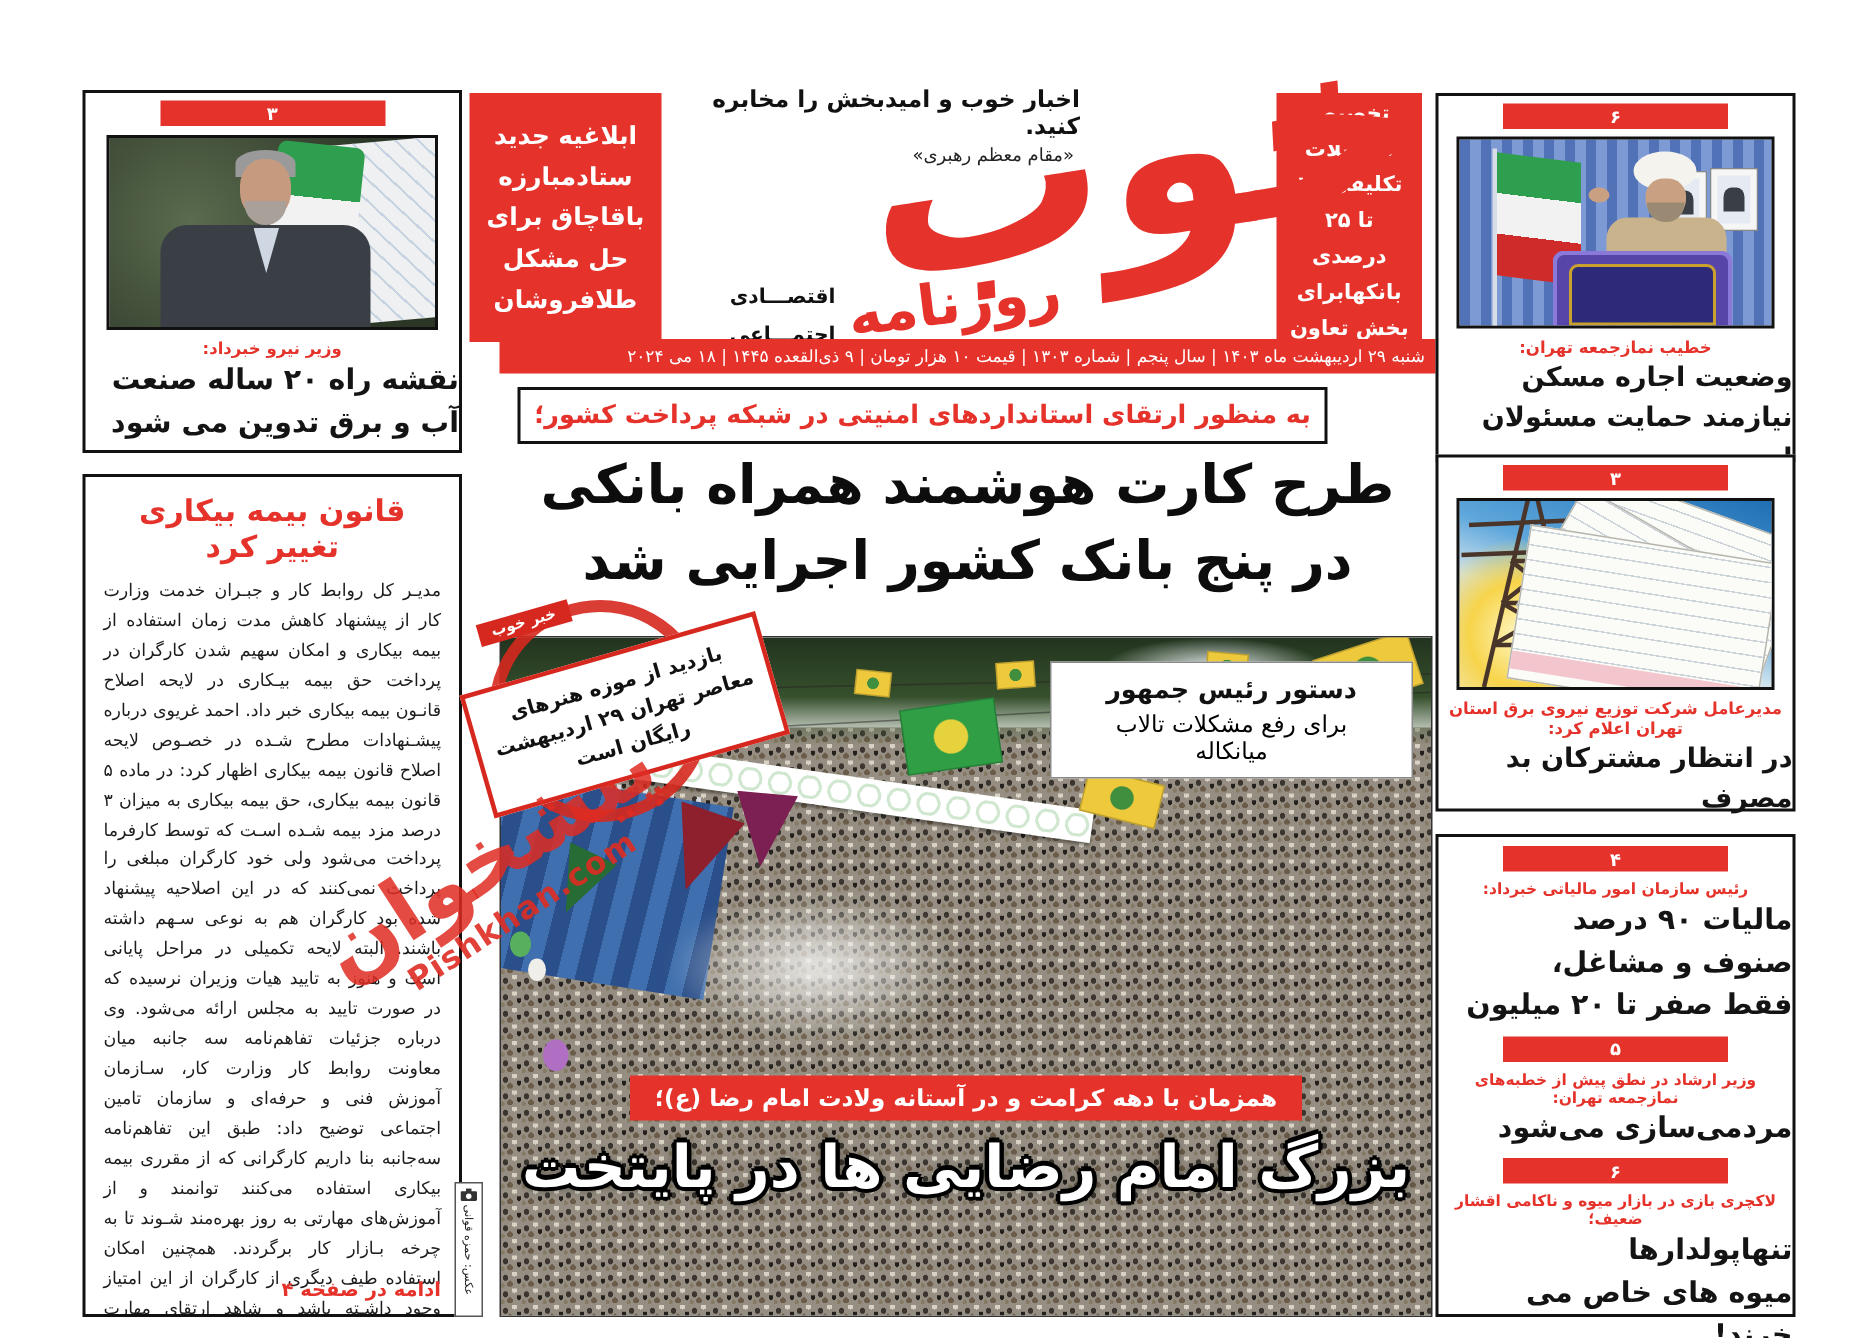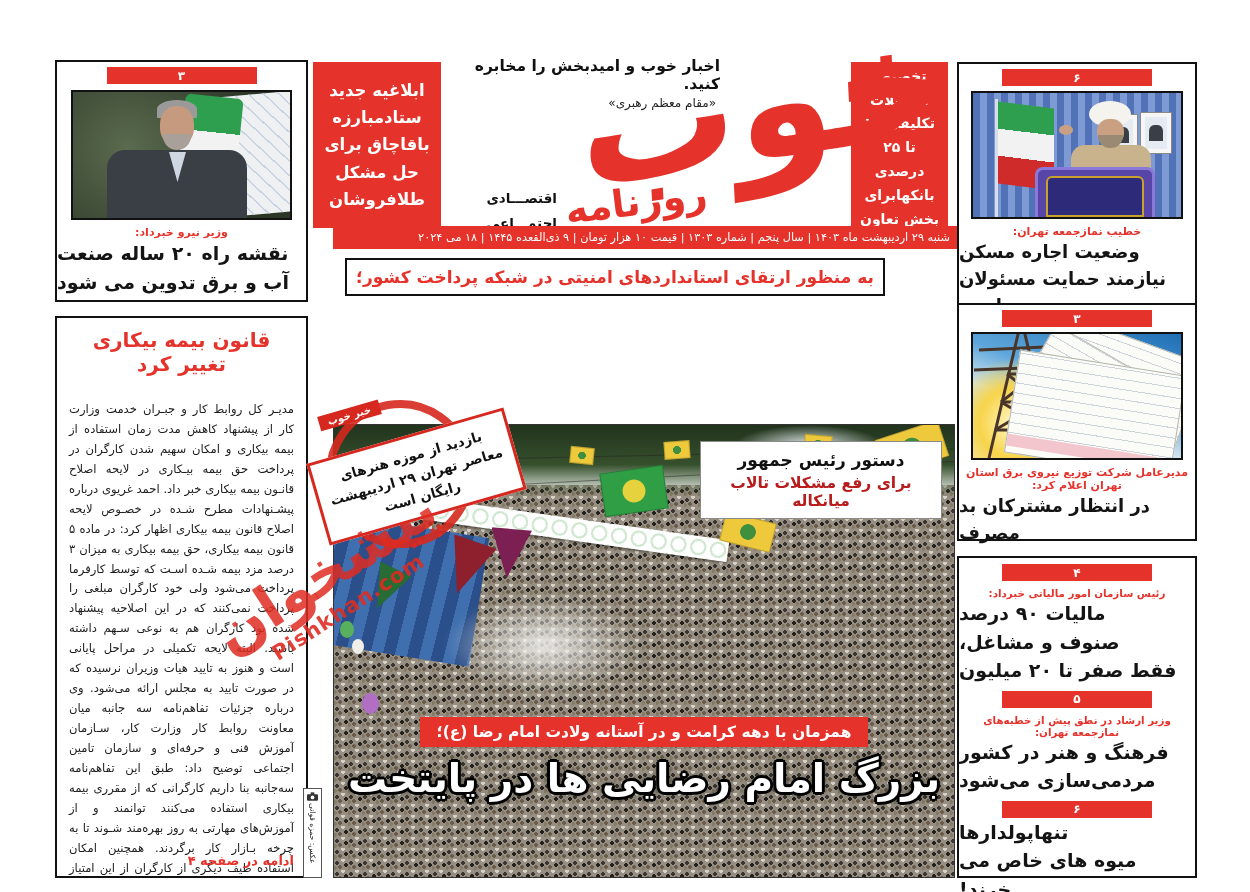--- a/index.html
+++ b/index.html
@@ -6,29 +6,29 @@
   *{box-sizing:border-box; margin:0; padding:0;}
   body{background:#ffffff; font-family:"DejaVu Sans", sans-serif; direction:rtl;}
   .page{position:relative; width:1250px; height:892px; background:#fff; overflow:hidden; margin:0 auto;}
 
   
   .abox{position:absolute; border:2px solid #111; background:#fff;}
   .tab{height:17px; background:var(--red); color:#fff; font-size:12px; font-weight:bold;
        display:flex; align-items:center; justify-content:center; line-height:1;}
   .tab.inbox{width:150px; margin:5px auto 0 auto;}
   .kick{color:var(--red); font-weight:bold; font-size:11px; text-align:center; margin-top:6px;}
-  .hl{color:var(--ink); font-weight:bold; text-align:left; line-height:1.5;}
+  .hl{color:var(--ink); font-weight:bold; text-align:right; line-height:1.5;}
   .photo{position:relative; overflow:hidden; border:2px solid #111;}
 
   
   .box-minister{left:55px; top:60px; width:253px; height:242px;}
   .box-minister .photo{margin:6px auto 0 auto; width:221px; height:130px;}
   .box-minister .hl{font-size:19px;}
   .box-article{left:55px; top:316px; width:253px; height:562px; padding:10px 12px 26px 12px; overflow:hidden;}
-  .art-title{color:var(--red); font-weight:bold; font-size:20px; text-align:center; margin-bottom:24px;}
+  .art-title{color:var(--red); font-weight:bold; font-size:20px; text-align:center; margin-bottom:8px;}
   .art-body{font-size:11.6px; line-height:1.72; text-align:justify; color:#1c1c1c;}
   .art-more{position:absolute; right:12px; bottom:8px; color:var(--red); font-weight:bold; font-size:13px;}
 
   
   .promo{position:absolute; background:var(--red); color:#fff; font-weight:bold; text-align:center;
          display:flex; align-items:center; justify-content:center; padding:8px;}
   .promo-left{left:313px; top:62px; width:128px; height:166px; font-size:16.5px; line-height:1.65;}
   .promo-right{left:851px; top:62px; width:97px; height:172px; font-size:14px; line-height:1.7;}
   .logo-big{position:absolute; left:618px; top:-14px; width:290px; height:235px; color:var(--red);
             font-size:158px; font-weight:bold; display:flex; align-items:center; justify-content:center;
@@ -85,21 +85,21 @@
   .smoke{position:absolute; left:110px; top:170px; width:200px; height:100px;
          background:radial-gradient(ellipse at center, rgba(242,242,240,.9), rgba(242,242,240,0) 70%); filter:blur(5px);}
   .balloon{position:absolute; border-radius:50%;}
   .bl1{left:28px; top:268px; width:17px; height:21px; background:#b06fc2;}
   .bl2{left:6px; top:196px; width:14px; height:17px; background:#58b05e;}
   .bl3{left:18px; top:214px; width:12px; height:15px; background:#f0eee8;}
 
   .info-white{position:absolute; right:12px; top:16px; width:242px; background:#fff; border:1px solid #8a8a8a;
               text-align:center; padding:8px 21px; z-index:5;}
   .info-white .l1{font-weight:bold; font-size:17px; color:#111;}
-  .info-white .l2{font-weight:bold; font-size:15.5px; color:#b91c1c; margin-top:4px;}
+  .info-white .l2{font-weight:normal; font-size:15.5px; color:#000000; margin-top:4px;}
   .band-wrap{position:absolute; left:0; right:0; top:292px; text-align:center; z-index:5;}
   .band{display:inline-block; background:var(--red); color:#fff; font-weight:bold; font-size:15.5px;
         padding:5px 16px; line-height:1.3;}
   .photo-hl{position:absolute; left:0; right:0; top:326px; text-align:center; z-index:6; color:#fff;
             font-weight:bold; font-size:39px; line-height:1.45;
             text-shadow:-2px -2px 0 #000, 2px -2px 0 #000, -2px 2px 0 #000, 2px 2px 0 #000,
                         0 -3px 0 #000, 0 3px 0 #000, -3px 0 0 #000, 3px 0 0 #000, 0 0 8px rgba(0,0,0,.8);}
 
   .stamp{position:absolute; left:322px; top:392px; width:180px; height:175px; z-index:7;}
   .stamp-ring{position:absolute; left:4px; top:8px; width:148px; height:148px; border:8px solid rgba(214,40,30,.9);
@@ -191,20 +191,24 @@
   </div>
 
   <div class="subtitle">
     <span class="bind-line">اقتصـــادی</span>
     <span class="bind-line">اجتمـــاعی</span>
   </div>
 
   <div class="datestrip">شنبه ۲۹ اردیبهشت ماه ۱۴۰۳ | سال پنجم | شماره ۱۳۰۳ | قیمت ۱۰ هزار تومان | ۹ ذی‌القعده ۱۴۴۵ | ۱۸ می ۲۰۲۴</div>
 
   <div class="kickerbox">به منظور ارتقای استانداردهای امنیتی در شبکه پرداخت کشور؛</div>
+  <div class="lead-hl">
+    <span class="bind-line">طرح کارت هوشمند همراه بانکی</span>
+    <span class="bind-line">در پنج بانک کشور اجرایی شد</span>
+  </div>
 
   <div class="mainphoto">
     <div class="crowd"></div>
     <div class="trees"></div>
     <div class="sky-patch"></div>
     <div class="tent-frame"></div>
     <div class="tent"></div>
     <div class="garland"></div>
     <div class="pennant p1"></div>
     <div class="pennant p2"></div>
@@ -333,24 +337,24 @@
     <div class="tab inbox">۴</div>
     <div class="kick">رئیس سازمان امور مالیاتی خبرداد:</div>
     <div class="hl">
       <span class="bind-line">مالیات ۹۰ درصد</span>
       <span class="bind-line">صنوف و مشاغل،</span>
       <span class="bind-line">فقط صفر تا ۲۰ میلیون</span>
     </div>
     <div class="tab inbox">۵</div>
     <div class="kick">وزیر ارشاد در نطق پیش از خطبه‌های نمازجمعه تهران:</div>
     <div class="hl">
-      <span class="bind-line">فرهنگ و هنر در کشور</span>
       <span class="bind-line">مردمی‌سازی می‌شود</span>
     </div>
     <div class="tab inbox">۶</div>
+    <div class="kick">لاکچری بازی در بازار میوه و ناکامی اقشار ضعیف؛</div>
     <div class="hl">
       <span class="bind-line">تنهاپولدارها</span>
       <span class="bind-line">میوه های خاص می خرند!</span>
     </div>
   </div>
 
   <div class="watermark">
     <div class="fa">پیشخوان</div>
     <div class="en">Pishkhan.com</div>
   </div>

